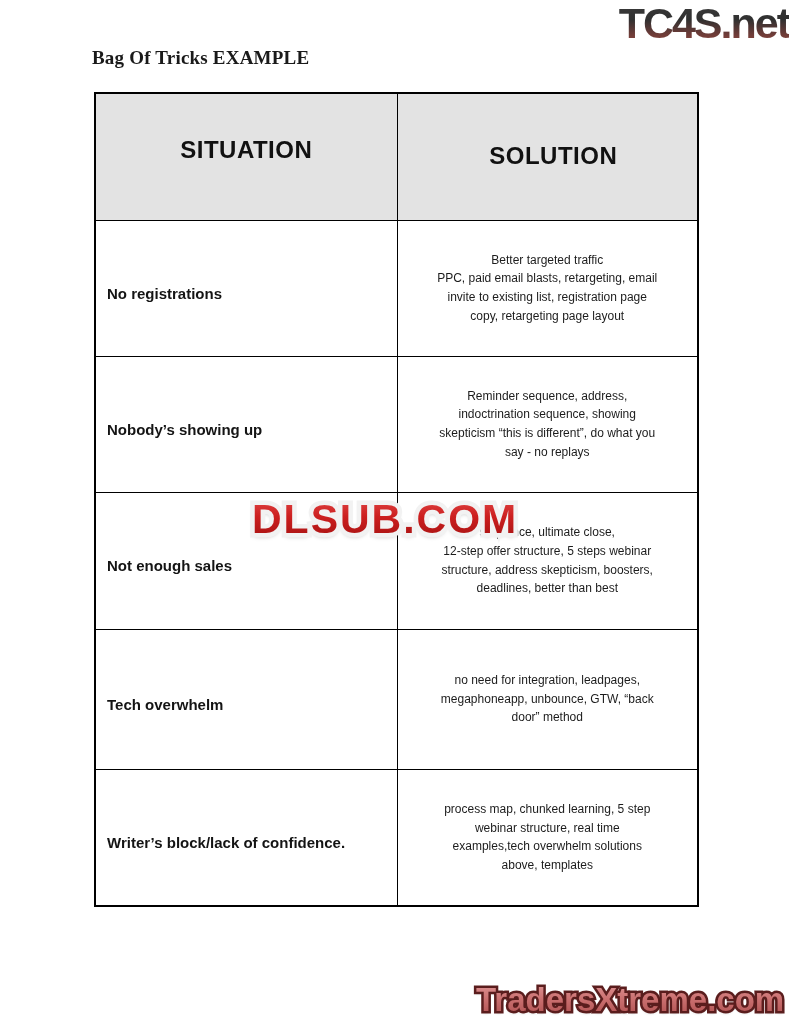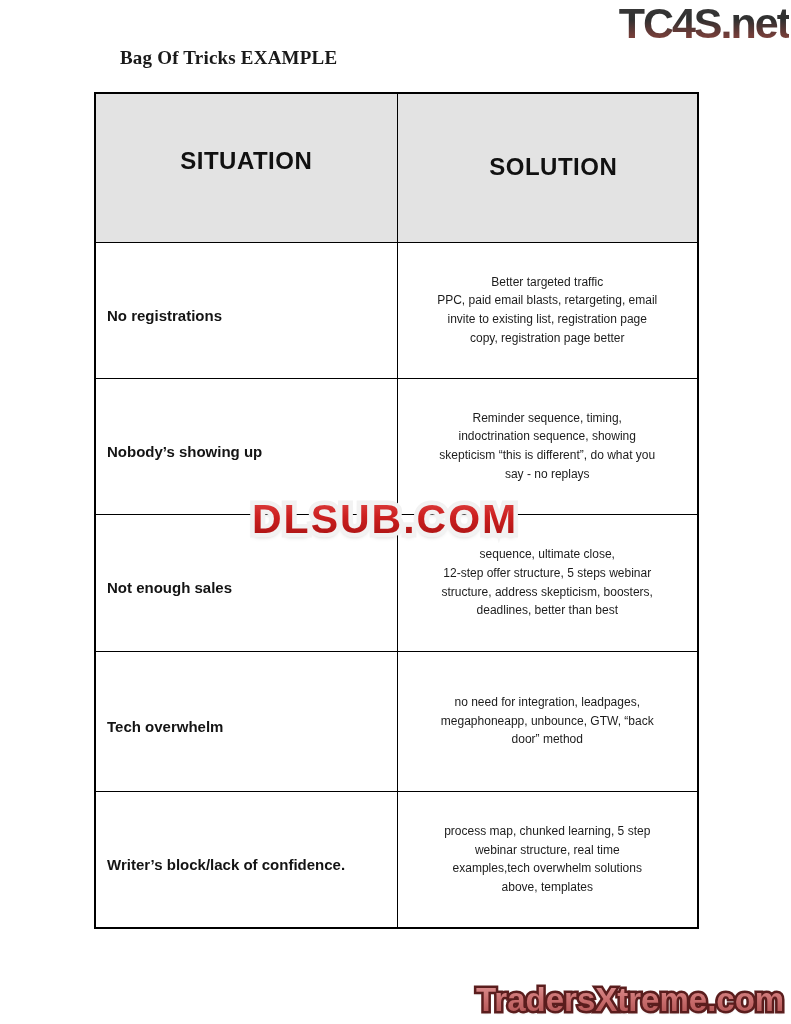--- a/index.html
+++ b/index.html
@@ -10,21 +10,20 @@
     overflow:hidden;
     font-family:"Liberation Sans",sans-serif;
   }
 
   
   .doc-title{
     position:absolute;left:92px;top:47px;
     font-family:"Liberation Serif",serif;
     font-weight:bold;font-size:19px;color:#1a1a1a;
     letter-spacing:.2px;
-    margin-left:28px;
   }
 
   
   .tc4s{
     position:absolute;top:-1px;right:2px;
     font-family:"Liberation Sans",sans-serif;
     font-weight:bold;font-size:43px;letter-spacing:-2px;
     background:linear-gradient(180deg,#3d3d3d 0%,#303030 42%,#6e3c38 72%,#9c4a40 100%);
     -webkit-background-clip:text;background-clip:text;color:transparent;
     filter:drop-shadow(0 0 1px rgba(255,255,255,0.7));
@@ -36,21 +35,21 @@
     position:absolute;left:94px;top:92px;
     width:603px;border-collapse:collapse;table-layout:fixed;
     border:2px solid #000;
   }
   table.grid th,table.grid td{
     border:1.5px solid #000;
     padding:0;vertical-align:middle;
   }
   col.c-sit{width:302px;}
   col.c-sol{width:301px;}
-  tr.hdr{height:149px;}
+  tr.hdr{height:127px;}
   th.hcell{
     background:#e3e3e3;
     font-size:24px;font-weight:bold;color:#111;
     text-align:center;letter-spacing:.5px;
   }
   th.hcell .hlbl{position:relative;display:inline-block;}
   th.hcell .hlbl.sit{top:-7px;}
   th.hcell .hlbl.sol{top:-1px;margin-left:12px;}
 
   td.sit{
@@ -126,30 +125,30 @@
     </tr>
 
     <tr style="height:136px">
       <td class="sit">
         <span class="slbl">No registrations</span>
       </td>
       <td class="sol">
         <div class="line">Better targeted traffic</div>
         <div class="line">PPC, paid email blasts, retargeting, email</div>
         <div class="line">invite to existing list, registration page</div>
-        <div class="line">copy, registration page better</div>
+        <div class="line">copy, retargeting page layout</div>
       </td>
     </tr>
 
     <tr style="height:136px">
       <td class="sit">
         <span class="slbl">Nobody’s showing up</span>
       </td>
       <td class="sol">
-        <div class="line">Reminder sequence, timing,</div>
+        <div class="line">Reminder sequence, address,</div>
         <div class="line">indoctrination sequence, showing</div>
         <div class="line">skepticism “this is different”, do what you</div>
         <div class="line">say - no replays</div>
       </td>
     </tr>
 
     <tr style="height:137px">
       <td class="sit">
         <span class="slbl">Not enough sales</span>
       </td>

